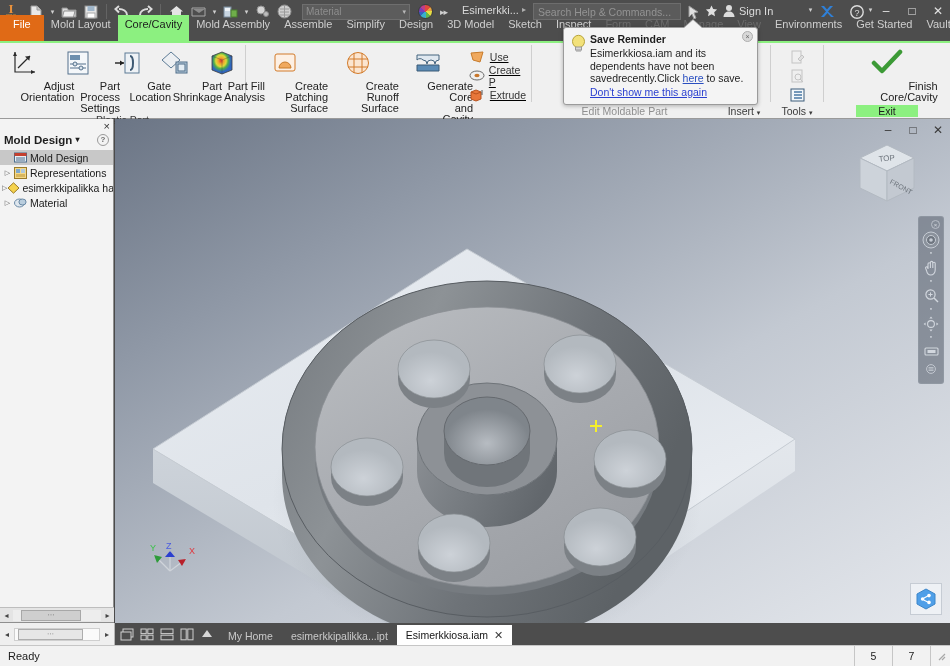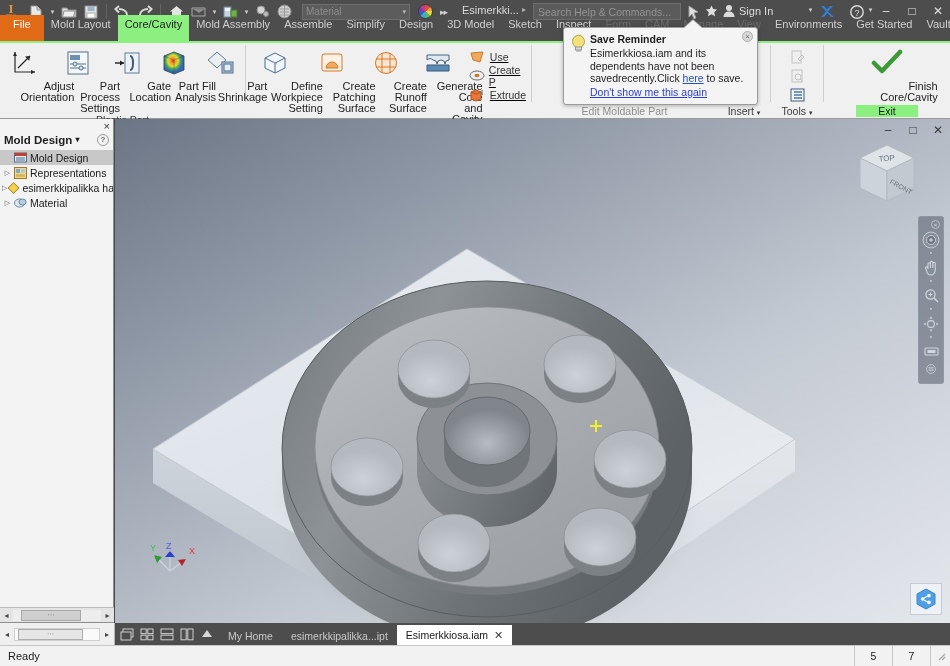--- a/index.html
+++ b/index.html
@@ -406,66 +406,55 @@
                 <path d="M17 7c4 0 4 14 0 14" fill="none" stroke="#3e5a74" stroke-width="2"></path>
                 <path d="M2 14h9" stroke="#1f1f1f" stroke-width="1.4"></path>
                 <path d="M11 14l-4-2.5v5z" fill="#1f1f1f"></path>
               </svg>
           </div>
           <div class="lb">Gate
 Location</div>
         </div>
         <div class="bigbtn">
           <div class="ic">
+            <svg width="30" height="28" viewBox="0 0 30 28">
+                <path d="M11 3l9 8-9 8-9-8z" fill="#eceff2" stroke="#5d7b95"></path>
+                <rect x="16" y="13" width="11" height="11" fill="#b9cddd" stroke="#4e6d88"></rect>
+                <rect x="18" y="15" width="7" height="7" fill="#e4edf4" stroke="#4e6d88"></rect>
+              </svg>
+          </div>
+          <div class="lb">Part
+Shrinkage</div>
+        </div>
+        <div class="bigbtn">
+          <div class="ic">
             <svg width="28" height="28" viewBox="0 0 28 28">
               <defs>
                   <radialGradient id="fillg" cx="45%" cy="40%">
                     <stop offset="0%" stop-color="#e03b2c"></stop>
                     <stop offset="28%" stop-color="#f0a52e"></stop>
                     <stop offset="52%" stop-color="#ddd93a"></stop>
                     <stop offset="72%" stop-color="#4fae4a"></stop>
                     <stop offset="100%" stop-color="#2f66c0"></stop>
                   </radialGradient>
                 </defs>
               <path d="M4 7l10-4 10 4v14l-10 4-10-4z" fill="url(#fillg)" stroke="#3c3c3c" stroke-width="0.8"></path>
               <path d="M4 7l10 4 10-4M14 11v14" fill="none" stroke="#3c3c3c" stroke-width="0.7" opacity="0.5"></path>
             </svg>
           </div>
           <div class="lb">Part Fill
 Analysis</div>
         </div>
-        <div class="bigbtn">
-          <div class="ic">
-            <svg width="30" height="28" viewBox="0 0 30 28">
-                <path d="M11 3l9 8-9 8-9-8z" fill="#eceff2" stroke="#5d7b95"></path>
-                <rect x="16" y="13" width="11" height="11" fill="#b9cddd" stroke="#4e6d88"></rect>
-                <rect x="18" y="15" width="7" height="7" fill="#e4edf4" stroke="#4e6d88"></rect>
-              </svg>
-          </div>
-          <div class="lb">Part
-Shrinkage</div>
-        </div>
       </div>
       <div class="panel-label">Plastic Part</div>
     </div>
     <div class="panel-div"></div>
 
     <div class="panel" style="width:285px;">
       <div class="panel-items">
-        <div class="bigbtn">
-          <div class="ic">
-            <svg width="30" height="28" viewBox="0 0 30 28">
-                <path d="M5 9l10-5 10 5v10l-10 5-10-5z" fill="#f2f6fa" stroke="#4a6d8c"></path>
-                <path d="M5 9l10 5 10-5M15 14v10" fill="none" stroke="#4a6d8c"></path>
-                <path d="M9 11l8 4" stroke="#8fa8bd" stroke-dasharray="2 2"></path>
-              </svg>
-          </div>
-          <div class="lb">Define Workpiece
-Setting</div>
-        </div>
         <div class="bigbtn">
           <div class="ic">
             <svg width="28" height="28" viewBox="0 0 28 28">
                 <rect x="4" y="5" width="20" height="17" rx="2" fill="#fdf0e4" stroke="#d27b2a"></rect>
                 <path d="M8 19a6 6 0 0 1 12 0z" fill="#f0a95e" stroke="#c77b2b"></path>
               </svg>
           </div>
           <div class="lb">Create
 Patching Surface</div>
         </div>

